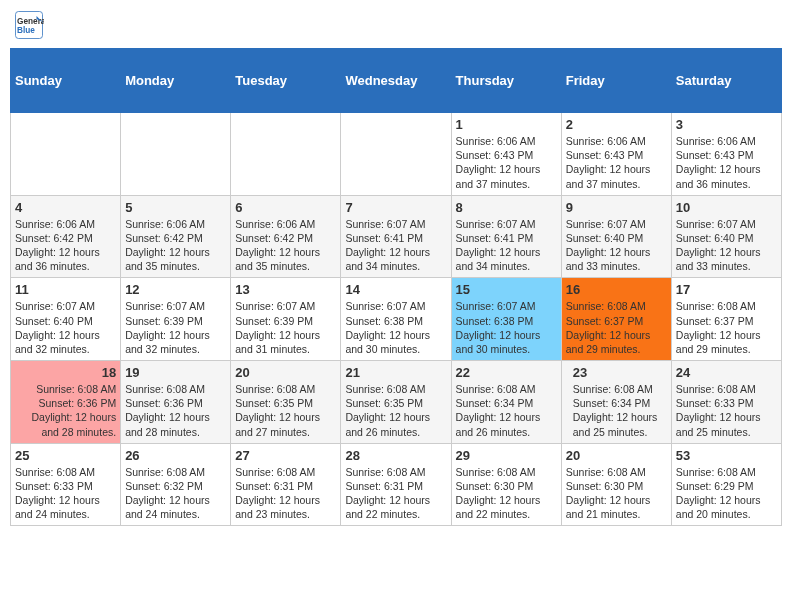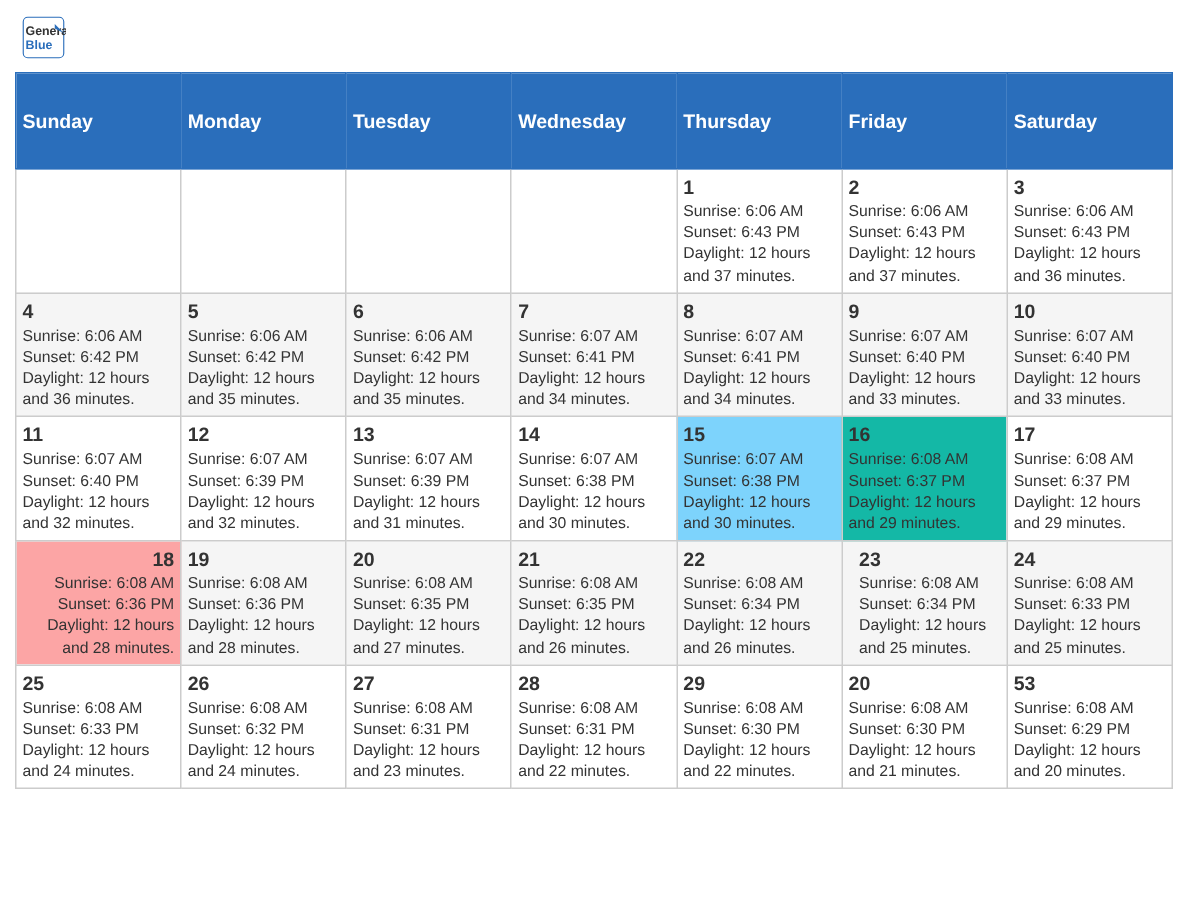--- a/index.html
+++ b/index.html
@@ -241,21 +241,21 @@
 Daylight: 12 hours
 and 30 minutes.</div>
         </td>
         <td class="filled" style="background-color: #7dd3fc;">
           <span class="day-number">15</span>
           <div class="day-info" style="white-space: pre-line;">Sunrise: 6:07 AM
 Sunset: 6:38 PM
 Daylight: 12 hours
 and 30 minutes.</div>
         </td>
-        <td class="filled" style="background-color: #14b8a6;">
+        <td class="filled" style="background-color: #f97316;">
           <span class="day-number">16</span>
           <div class="day-info" style="white-space: pre-line;">Sunrise: 6:08 AM
 Sunset: 6:37 PM
 Daylight: 12 hours
 and 29 minutes.</div>
         </td>
         <td class="filled" style="background-color: rgb(255, 255, 255); margin-left: 42px;">
           <span class="day-number">17</span>
           <div class="day-info" style="white-space: pre-line;">Sunrise: 6:08 AM
 Sunset: 6:37 PM

